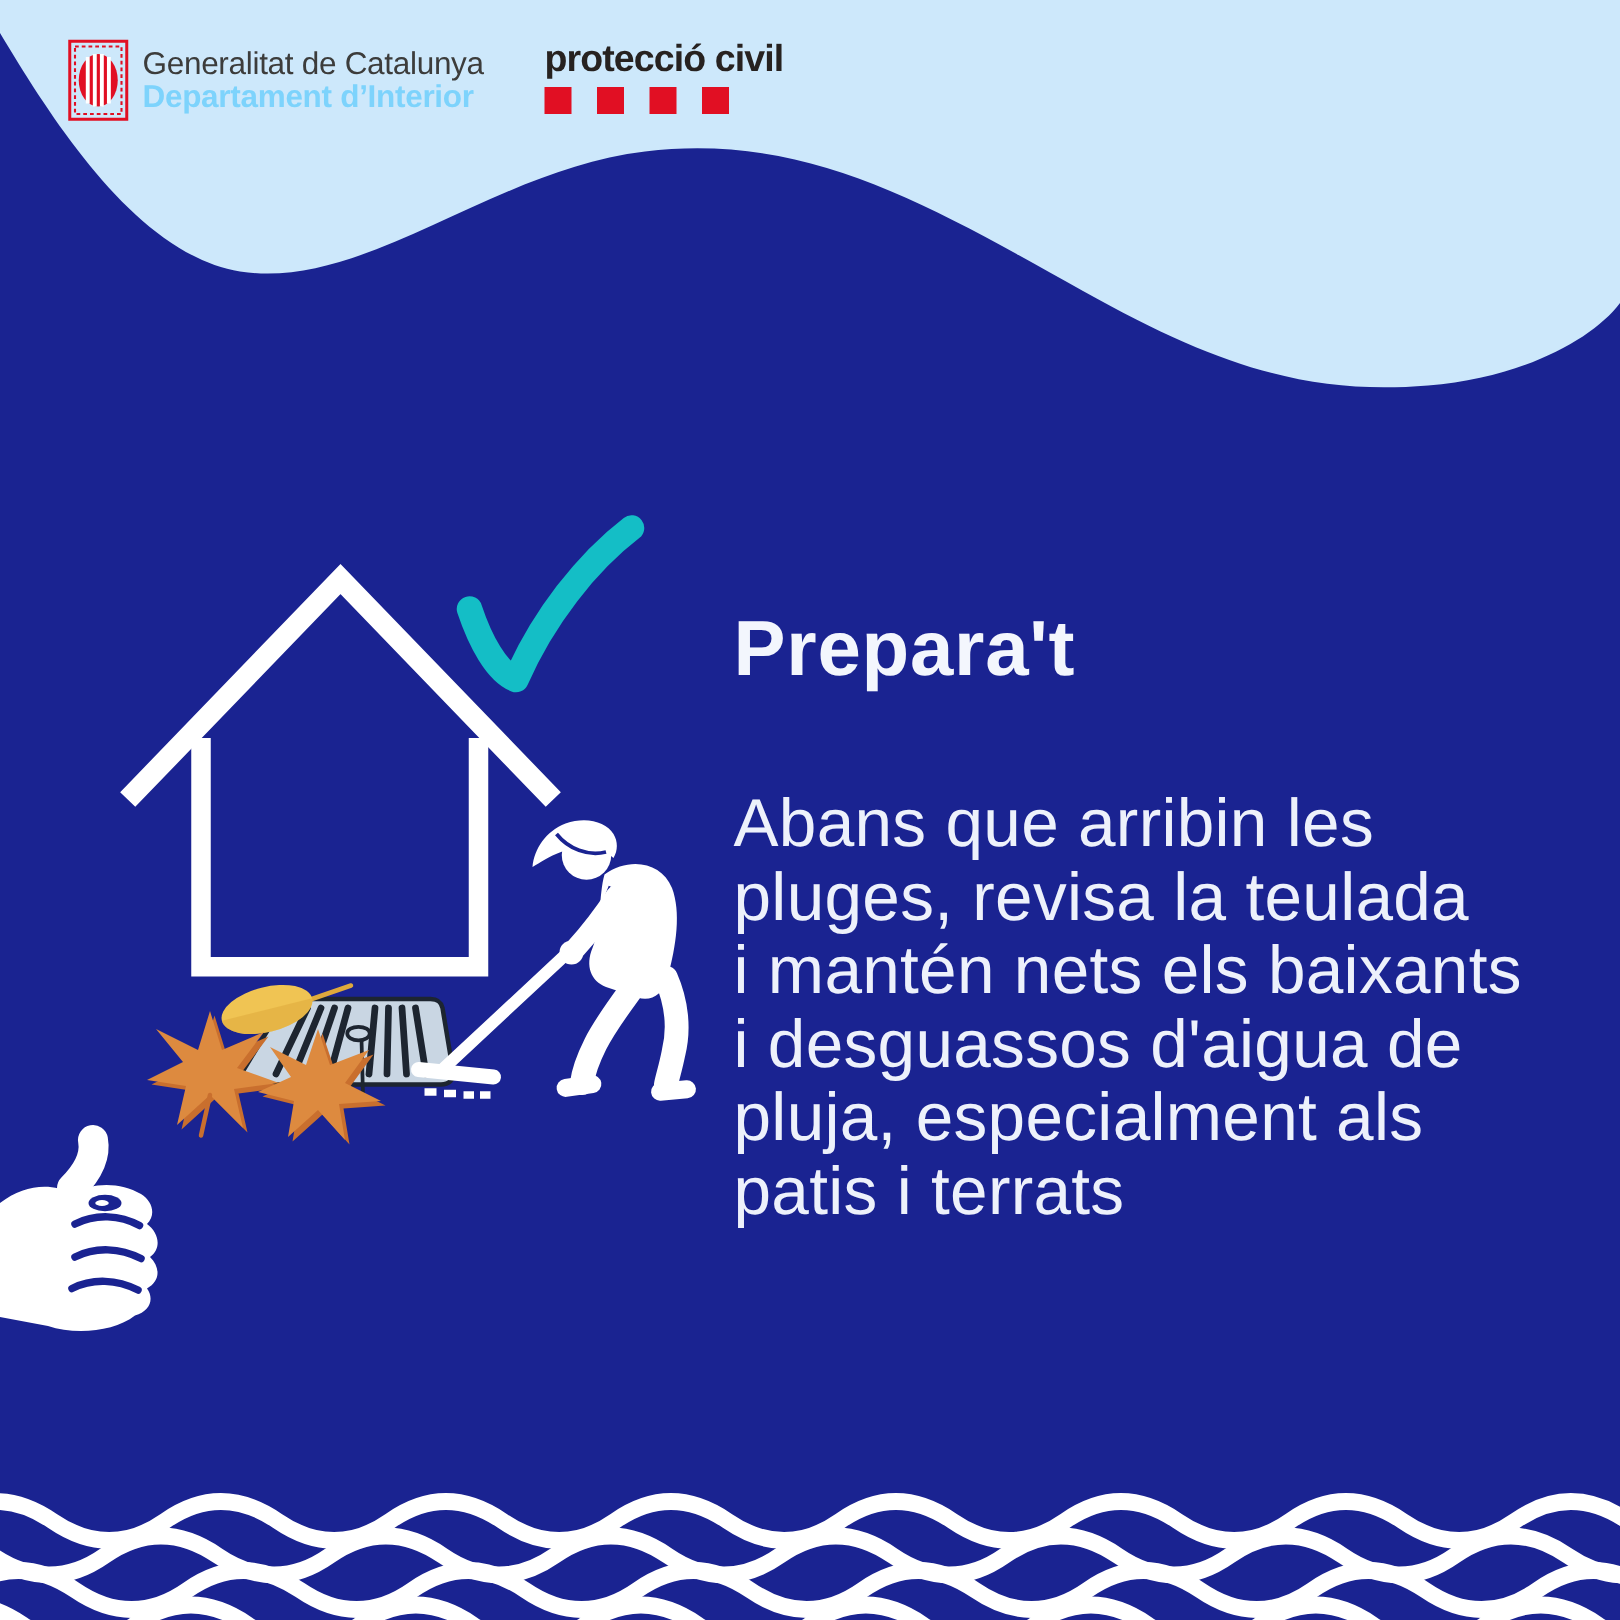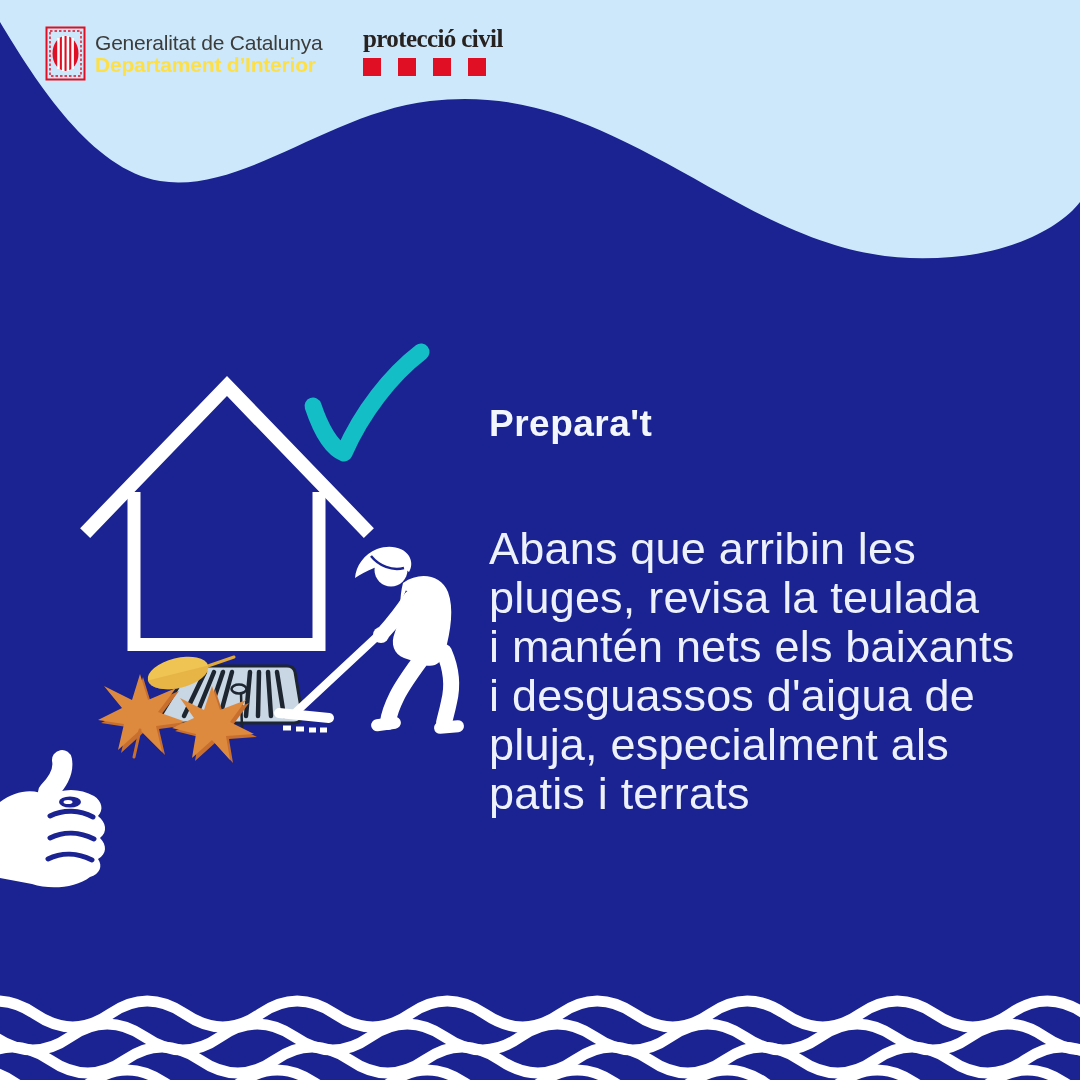--- a/index.html
+++ b/index.html
@@ -12,27 +12,27 @@
   html,body{margin:0;padding:0;}
   body{width:1080px;height:1080px;overflow:hidden;background:var(--dark_blue);
        font-family:"Liberation Sans", sans-serif;position:relative;}
   .canvas{position:absolute;inset:0;width:1080px;height:1080px;}
   svg.scene{position:absolute;left:0;top:0;z-index:1;}
   .header{position:absolute;left:0;top:0;width:1080px;height:110px;z-index:2;}
   .brand{position:absolute;left:45px;top:26px;display:flex;align-items:center;}
   .shield{width:41px;height:55px;margin-right:9px;}
   .brand-text{display:flex;flex-direction:column;justify-content:center;}
   .brand-l1{font-size:21px;color:#3c3c3b;letter-spacing:-0.2px;line-height:22px;}
-  .brand-l2{font-size:21px;color:#fde047;font-weight:700;letter-spacing:-0.2px;line-height:22px;}
-  .pcivil{position:absolute;left:363px;top:26px;display:flex;flex-direction:column;font-family:Liberation Serif, serif;}
+  .brand-l2{font-size:21px;color:#7dd3fc;font-weight:700;letter-spacing:-0.2px;line-height:22px;}
+  .pcivil{position:absolute;left:363px;top:26px;display:flex;flex-direction:column;}
   .pcivil-label{font-size:25px;font-weight:700;color:var(--logo_black);letter-spacing:-0.6px;line-height:26px;}
   .squares{display:flex;gap:17px;margin-top:6px;}
   .sq{width:18px;height:18px;background:var(--red);}
   .title{position:absolute;left:489px;top:403px;z-index:2;color:#f3f6fd;
-         font-size:37px;font-weight:700;letter-spacing:0.5px;}
+         font-size:52px;font-weight:700;letter-spacing:0.5px;}
   .bodytext{position:absolute;left:489px;top:524px;z-index:2;color:var(--text_light);
          font-size:45px;font-weight:400;line-height:49px;white-space:pre-line;letter-spacing:0.2px;}
 </style>
 </head>
 <body>
 
 <div class="canvas">
 
   <svg class="scene" width="1080" height="1080" viewBox="0 0 1080 1080">
 

